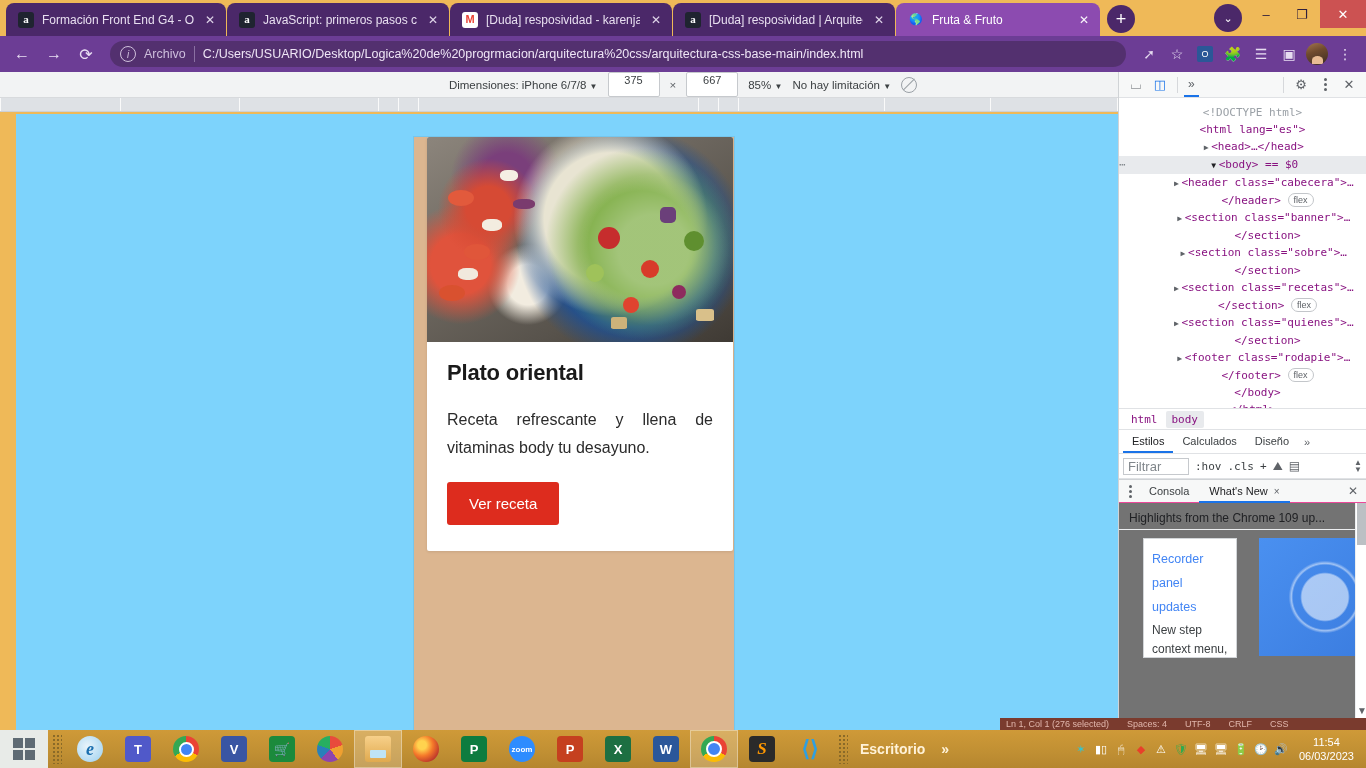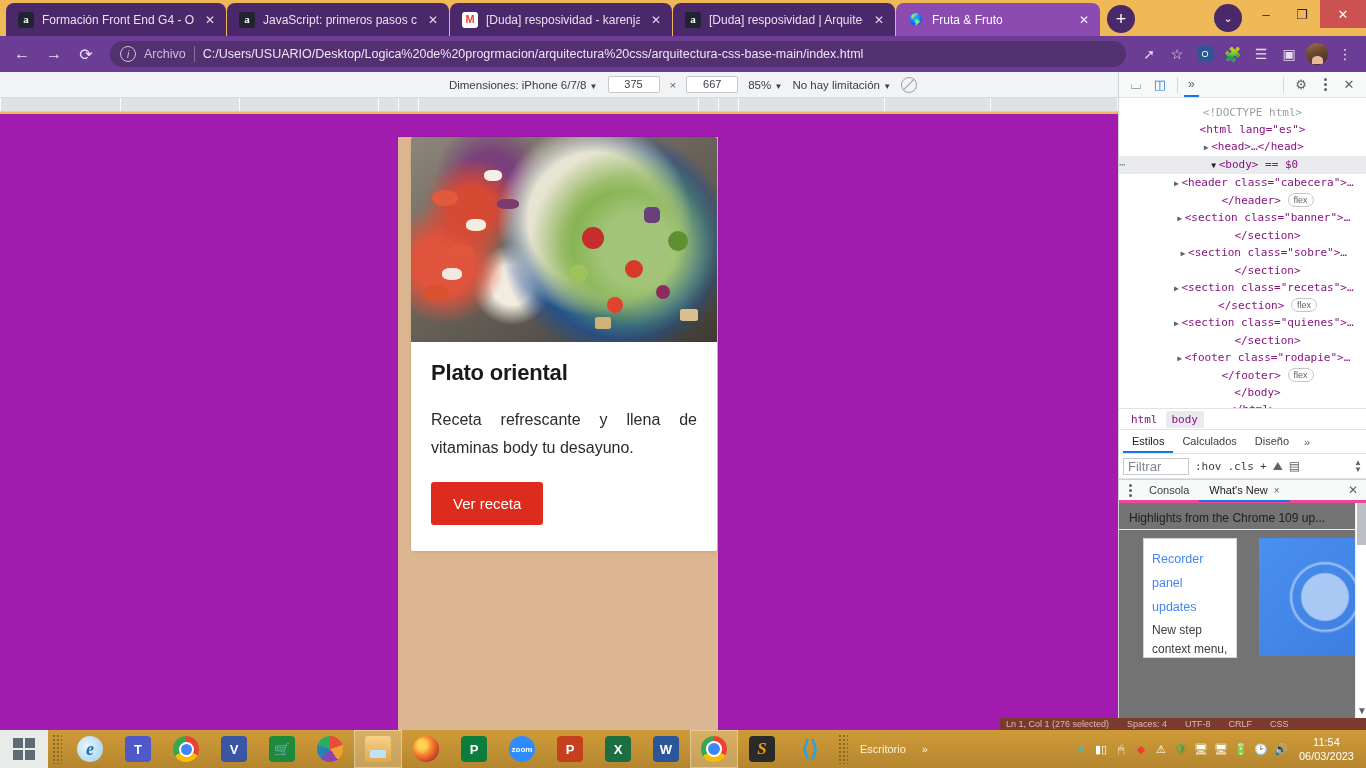--- a/index.html
+++ b/index.html
@@ -111,21 +111,21 @@
 
   
   .devicebar {
     height:26px; background:#f2f3f4; border-bottom:1px solid #d8dadd;
     display:flex; align-items:center; justify-content:center;
     position:relative; font-size:11.5px; color:#3c4043;
   }
   .devicebar .center { display:flex; align-items:center; gap:10px; }
   .dim-label { white-space:nowrap; }
   .dim-input {
-    width:52px; height:17px; border:1px solid #c6c9cd; background:#fff;
+    width:52px; height:25px; border:1px solid #c6c9cd; background:#fff;
     border-radius:2px; text-align:center; font-size:11px; color:#3c4043;
     line-height:15px;
   }
   .times { color:#5f6368; }
   .caret { font-size:8px; }
   .nolimit { white-space:nowrap; }
   .nothrottle-ico {
     width:16px; height:16px; border:1.4px solid #9aa0a6; border-radius:50%;
     position:relative;
   }
@@ -141,22 +141,22 @@
 
   
   .ruler {
     height:14px; background:#dee1e5; border-bottom:1px solid #cdd1d6;
     position:relative; overflow:hidden;
   }
   .ruler .tick { position:absolute; top:0; width:1px; height:14px; background:#fafafa; }
 
   
   .viewport-area {
-    position:absolute; left:0; top:114px; width:1118px; height:616px;
-    background:#a21caf; overflow:hidden;
+    position:absolute; left:16px; top:114px; width:1118px; height:616px;
+    background:#7dd3fc; overflow:hidden;
   }
   .phone {
     position:absolute; left:398px; top:23px; width:320px; height:593px;
     background:#dcb690; box-shadow:0 0 0 1px rgba(0,0,0,.06);
     overflow:hidden;
   }
   .card {
     position:absolute; left:13px; top:0px; width:306px;
     background:#ffffff; border-radius:2px;
     box-shadow:0 1px 3px rgba(0,0,0,.10);
@@ -264,21 +264,21 @@
     width:66px; height:17px; border:1px solid #c6c9cd; background:#fff;
     font-size:13px; color:#80868b; padding:0 4px; line-height:15px;
   }
   .fbtn { color:#3c4043; font-family:"DejaVu Sans Mono",monospace; font-size:11px; }
   .fico { color:#5f6368; font-size:12px; }
   .spin { display:flex; flex-direction:column; line-height:7px; color:#5f6368; font-size:8px; margin-left:auto;}
 
   
   .dt-drawer-tabs {
     height:24px; display:flex; align-items:center; gap:0;
-    border-top:1px solid #cfd2d5; border-bottom:3px solid #ec4899;
+    border-top:1px solid #cfd2d5; border-bottom:1px solid #ec4899;
     background:#f7f8f8; padding-left:2px; font-size:11px;
   }
   .drawer-kebab { width:18px; display:flex; flex-direction:column; align-items:center; gap:2px;}
   .drawer-kebab i { width:3px;height:3px;border-radius:50%;background:#5f6368;display:block;}
   .dtab { padding:0 10px; height:23px; line-height:23px; color:#3c4043; }
   .dtab.active { border-bottom:2px solid #1a73e8; color:#202124; }
   .dtab .x { margin-left:6px; color:#5f6368; font-size:10px; }
   .drawer-close { margin-left:auto; padding:0 8px; color:#5f6368; font-size:12px; }
 
   .whatsnew { flex:1 1 auto; position:relative; overflow:hidden; background:#737373; }
@@ -358,21 +358,21 @@
   .ic-ppt { background:#c5401f; }
   .ic-excel { background:#1d6f42; }
   .ic-word { background:#2b579a; }
   .ic-chrome2 { border-radius:50%;
     background:conic-gradient(#ea4335 0 33%, #fbbc05 33% 66%, #34a853 66% 100%); position:relative;}
   .ic-chrome2::after{content:"";position:absolute;width:12px;height:12px;border-radius:50%;
     background:#4285f4;border:2px solid #fff;}
   .ic-sublime { background:#2a2a2a; color:#ff9800; font-family:"Liberation Serif",serif; font-size:17px; font-style:italic;}
   .ic-vscode { background:transparent; color:#2f9fe0; font-size:22px; }
   .tb-tray { margin-left:auto; display:flex; align-items:center; gap:0; padding-right:4px; }
-  .tray-label { color:#fff2d8; font-size:11px; padding:0 8px; }
+  .tray-label { color:#fff2d8; font-size:14px; padding:0 8px;font-weight:bold; }
   .tray-ico { width:20px; height:22px; display:flex; align-items:center; justify-content:center;
     font-size:11px; color:#fff; }
   .clock { color:#fff; font-size:11px; text-align:center; line-height:14px; padding:0 8px; }
 </style>
 </head>
 <body>
 
 <div class="screen">
 
   <div class="chrome-window">

